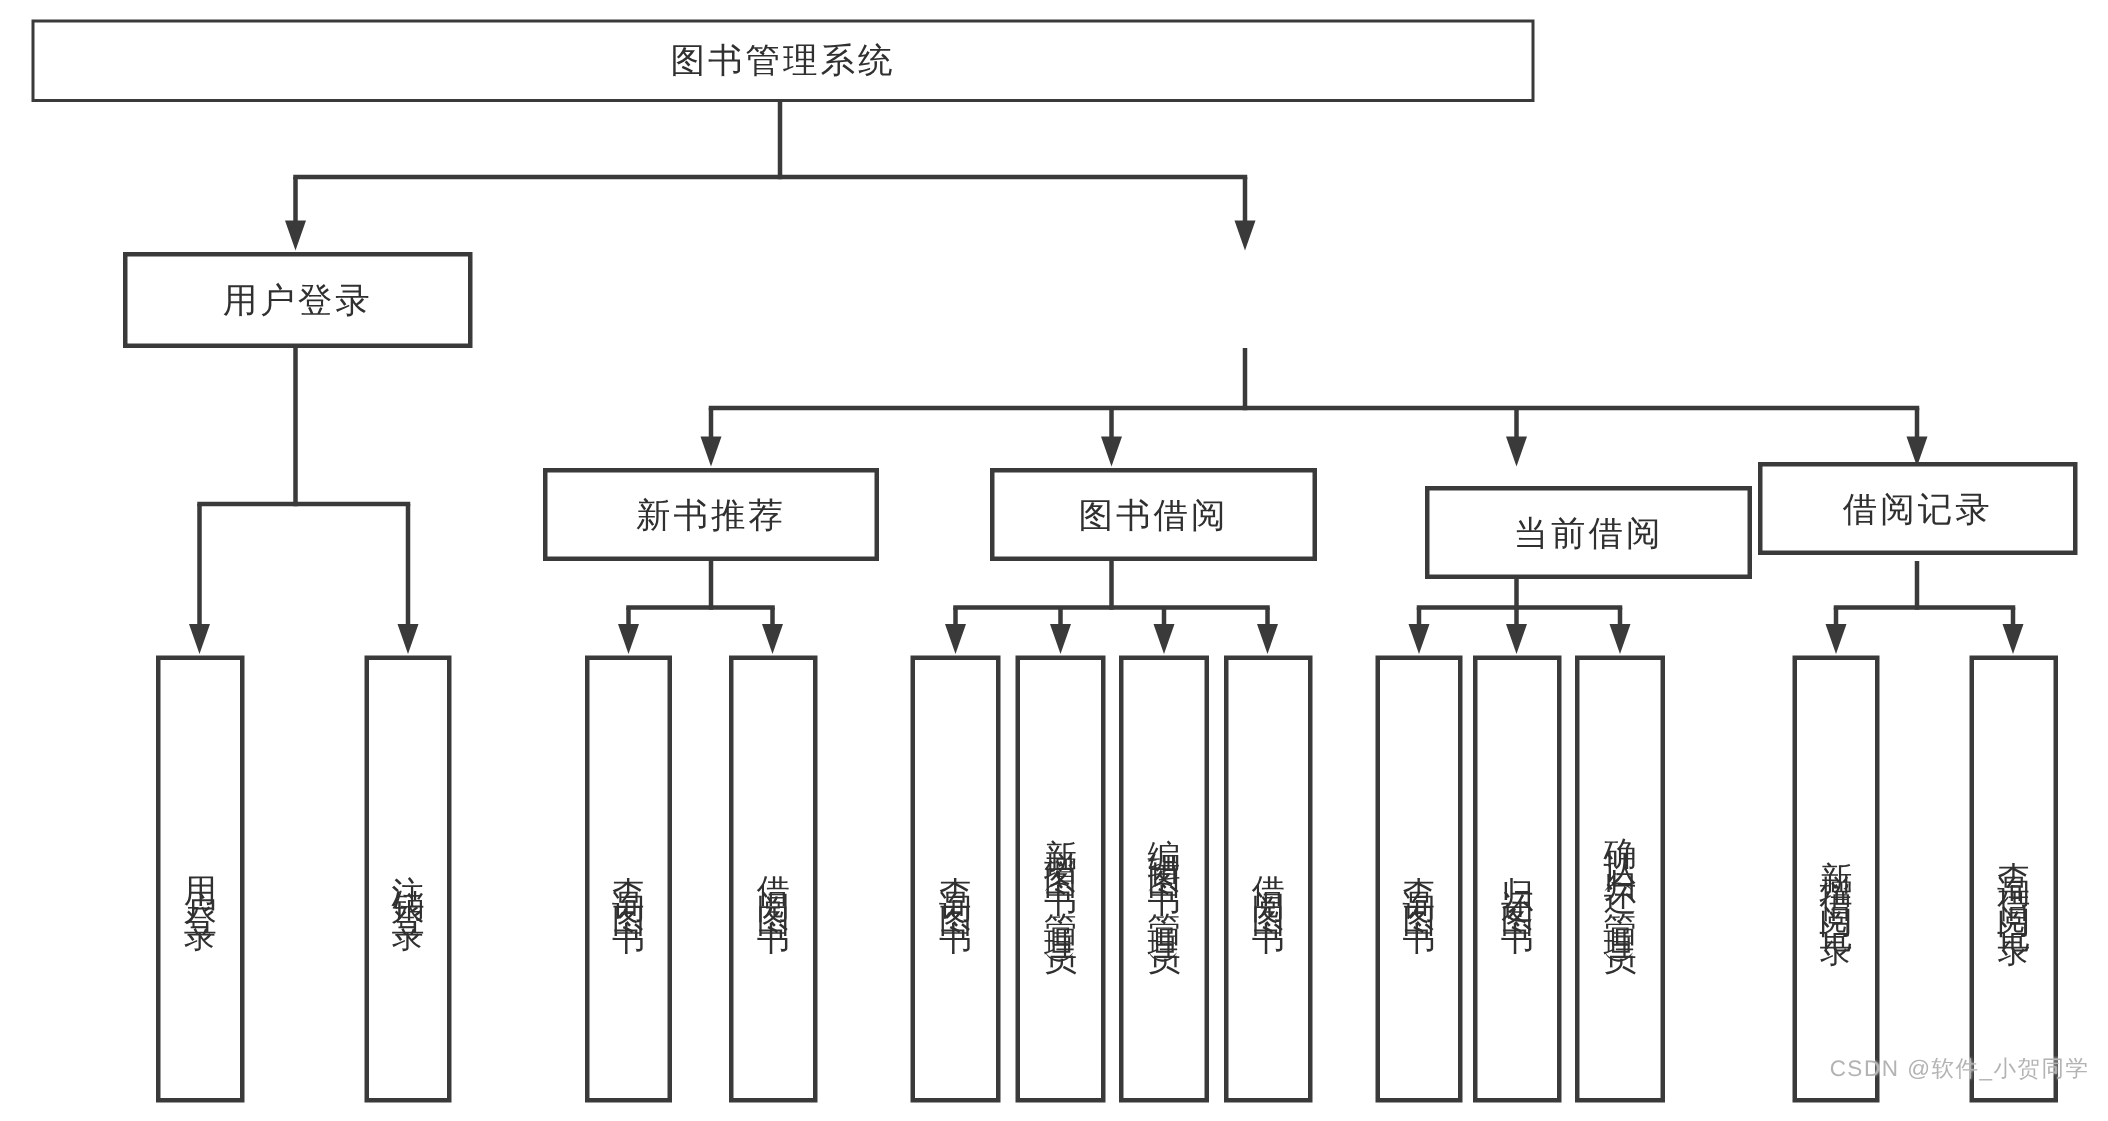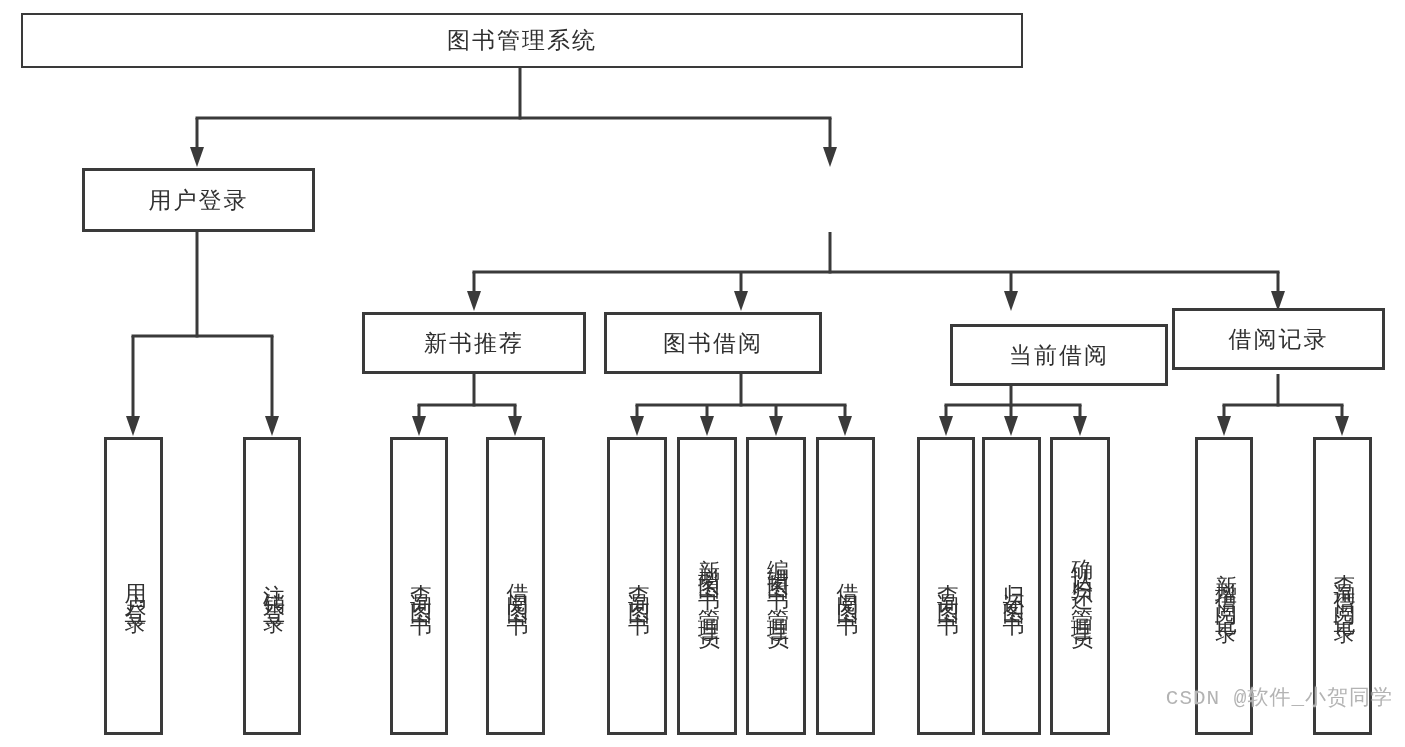--- a/index.html
+++ b/index.html
@@ -2,38 +2,38 @@
 <html style="--c-line: #3a3a3a; --c-border: #3a3a3a; --c-text: #303030; --c-background: #ffffff; --c-watermark: #b3b3b3;"><head>
 <meta charset="utf-8">
 <style>
   :root{
     --c-line:#3a3a3a; --c-border:#3a3a3a; --c-text:#303030;
     --c-background:#ffffff; --c-watermark:#b3b3b3;
   }
   *{margin:0;padding:0;box-sizing:border-box;}
   html,body{width:1405px;height:747px;background:var(--c-background);overflow:hidden;}
   body{position:relative;font-family:"Liberation Sans","DejaVu Sans",sans-serif;}
-  #stage{position:absolute;left:0;top:0;width:1405px;height:592px;font-family:Liberation Mono, monospace;}
+  #stage{position:absolute;left:0;top:0;width:1405px;height:592px;}
   #wires{position:absolute;left:0;top:0;width:1405px;height:747px;}
   .node{
     position:absolute;border:3px solid var(--c-border);background:#fff;
     display:flex;align-items:center;justify-content:center;
     font-size:23px;color:var(--c-text);letter-spacing:2px;white-space:nowrap;
   }
   .node.root{border-width:2px;}
   .vbox{
     position:absolute;top:437px;height:298px;border:3px solid var(--c-border);
     background:#fff;display:flex;align-items:center;justify-content:center;
   }
   .vbox span{
     writing-mode:vertical-rl;text-orientation:mixed;
     font-size:22px;letter-spacing:10px;color:var(--c-text);white-space:nowrap;
   }
   .watermark{
-    position:absolute;top:683px;right:12px;font-size:21px;letter-spacing:1px;
+    position:absolute;top:703px;right:12px;font-size:15px;letter-spacing:1px;
     color:var(--c-watermark);text-shadow:0 0 2px #fff;z-index:5;
   }
 </style>
 </head>
 <body>
 
 <div id="stage">
 
   <svg id="wires" viewBox="0 0 1405 747" xmlns="http://www.w3.org/2000/svg">
     <g stroke="#3a3a3a" stroke-width="3" fill="none">
@@ -102,21 +102,21 @@
       <polygon points="1217,416 1231,416 1224,436"></polygon>
       <polygon points="1335,416 1349,416 1342,436"></polygon>
     </g>
   </svg>
 
   <div class="node root" style="left:21px;top:13px;width:1002px;height:55px;">图书管理系统</div>
 
   <div class="node" style="left:82px;top:168px;width:233px;height:64px;">用户登录</div>
 
   <div class="node" style="left:362px;top:312px;width:224px;height:62px;text-align:center;">新书推荐</div>
-  <div class="node" style="left:604px;top:312px;width:218px;height:62px;">图书借阅</div>
+  <div class="node" style="left:660px;top:312px;width:218px;height:62px;">图书借阅</div>
   <div class="node" style="left:902px;top:324px;width:218px;height:62px;margin-left:48px;">当前借阅</div>
   <div class="node" style="left:1172px;top:308px;width:213px;height:62px;">借阅记录</div>
 
   <div class="vbox" style="left:104px;width:59px;">
     <span>用户登录</span>
   </div>
   <div class="vbox" style="left:243px;width:58px;">
     <span>注销登录</span>
   </div>
 

